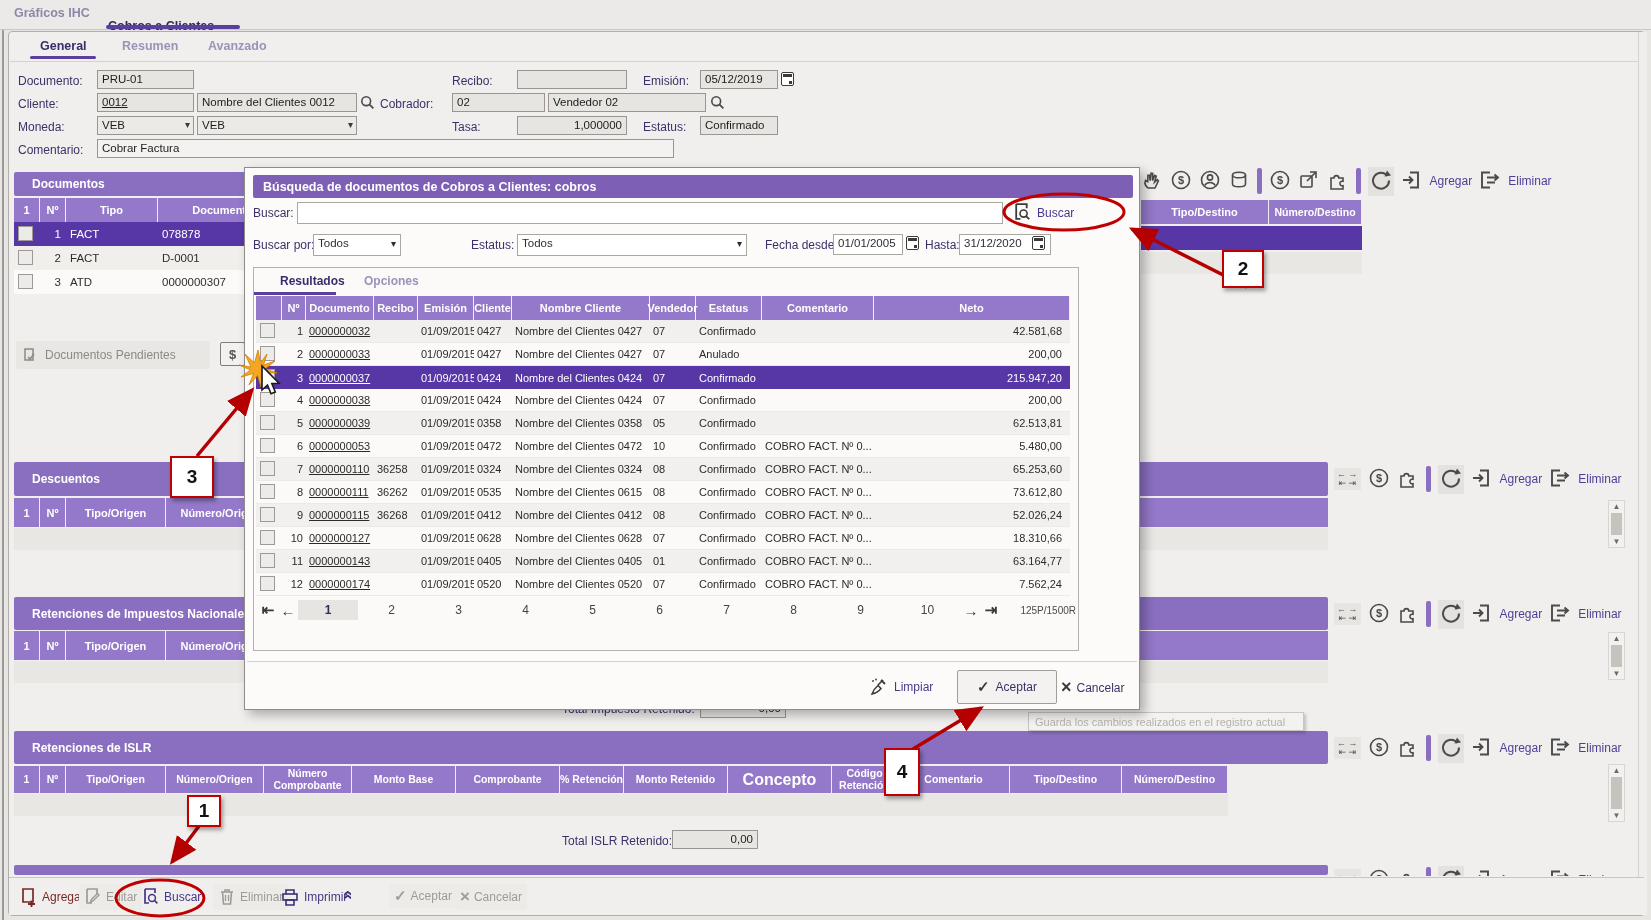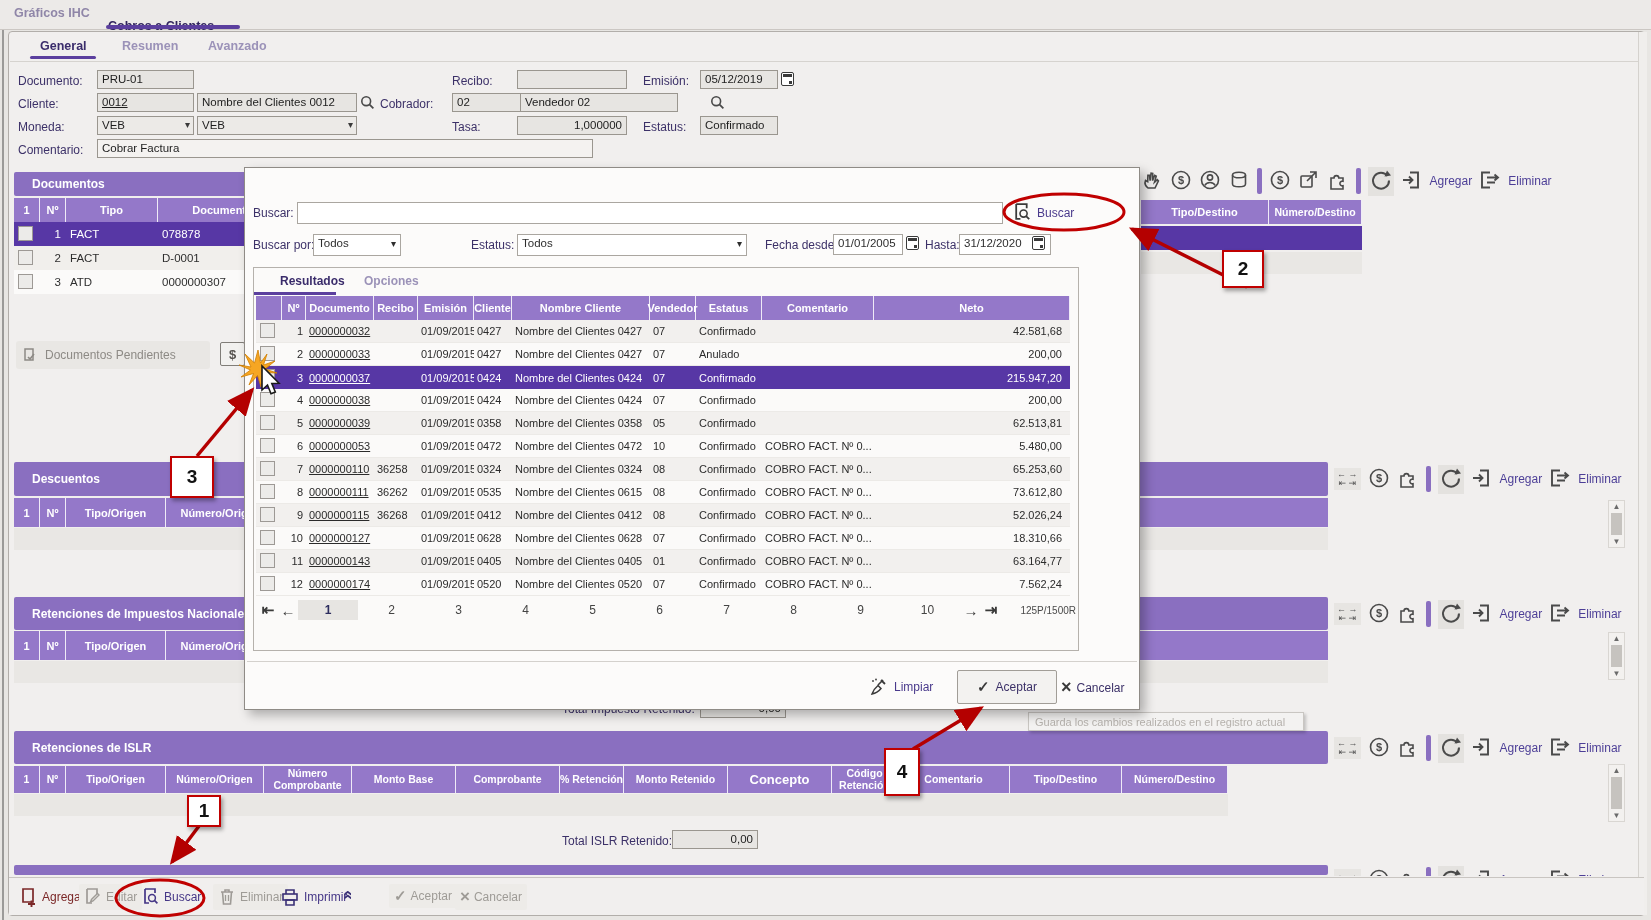--- a/index.html
+++ b/index.html
@@ -133,36 +133,36 @@
 
 <div class="abs flabel" style="left:18px;top:97px;">Cliente:</div>
 <div class="abs fin" style="left:97px;top:93px;width:97px;text-decoration:underline;">0012</div>
 <div class="abs fin" style="left:197px;top:93px;width:160px;">Nombre del Clientes 0012</div>
 <span class="abs" style="left:360px;top:95px;"><svg class="ic" width="15" height="15" viewBox="0 0 15 15">
       <circle cx="6.2" cy="6.2" r="4.4" fill="none" stroke="#4a4a4a" stroke-width="1.6"></circle>
       <line x1="9.6" y1="9.6" x2="13.4" y2="13.4" stroke="#4a4a4a" stroke-width="1.8"></line>
     </svg></span>
 <div class="abs flabel" style="left:380px;top:97px;">Cobrador:</div>
 <div class="abs fin" style="left:452px;top:93px;width:93px;">02</div>
-<div class="abs fin" style="left:520px;top:93px;width:158px;">Vendedor 02</div>
+<div class="abs fin" style="left:548px;top:93px;width:158px;">Vendedor 02</div>
 <span class="abs" style="left:710px;top:95px;"><svg class="ic" width="15" height="15" viewBox="0 0 15 15">
       <circle cx="6.2" cy="6.2" r="4.4" fill="none" stroke="#4a4a4a" stroke-width="1.6"></circle>
       <line x1="9.6" y1="9.6" x2="13.4" y2="13.4" stroke="#4a4a4a" stroke-width="1.8"></line>
     </svg></span>
 
 <div class="abs flabel" style="left:18px;top:120px;">Moneda:</div>
 <div class="abs fsel" style="left:97px;top:116px;width:97px;"><span>VEB</span><span class="dd">▾</span></div>
 <div class="abs fsel" style="left:197px;top:116px;width:160px;"><span>VEB</span><span class="dd">▾</span></div>
 <div class="abs flabel" style="left:452px;top:120px;">Tasa:</div>
 <div class="abs fin right" style="left:517px;top:116px;width:110px;">1,000000</div>
 <div class="abs flabel" style="left:643px;top:120px;">Estatus:</div>
 <div class="abs fin" style="left:700px;top:116px;width:78px;">Confirmado</div>
 
 <div class="abs flabel" style="left:18px;top:143px;">Comentario:</div>
-<div class="abs fin" style="left:97px;top:139px;width:496px;background:#f4f2f0;">Cobrar Factura</div>
+<div class="abs fin" style="left:97px;top:139px;width:577px;background:#f4f2f0;">Cobrar Factura</div>
 
 <div class="band" style="left:14px;top:172px;width:306px;height:24px;">Documentos</div>
 <div class="colhead" style="left:14px;top:198px;width:306px;height:24px;" id="doc-colhead">
     <span class="hc" style="width:26px">1</span>
     <span class="hc" style="width:26px">Nº</span>
     <span class="hc" style="width:92px">Tipo</span>
     <span class="hc" style="width:130px">Documento</span>
   </div>
 <div id="doc-rows">
     <div class="tblrow" style="left:14px;top:222px;width:306px;height:24px;background:#5737a5;color:#fff;">
@@ -365,21 +365,21 @@
 <div class="colhead" style="left:14px;top:766px;width:1214px;height:27px;" id="islr-colhead">
     <span class="hc" style="width:26px;font-size:10.5px;line-height:11.5px;">1</span>
     <span class="hc" style="width:26px;font-size:10.5px;line-height:11.5px;">Nº</span>
     <span class="hc" style="width:100px;font-size:10.5px;line-height:11.5px;">Tipo/Origen</span>
     <span class="hc" style="width:98px;font-size:10.5px;line-height:11.5px;">Número/Origen</span>
     <span class="hc" style="width:88px;font-size:10.5px;line-height:11.5px;">Número Comprobante</span>
     <span class="hc" style="width:104px;font-size:10.5px;line-height:11.5px;">Monto Base</span>
     <span class="hc" style="width:104px;font-size:10.5px;line-height:11.5px;">Comprobante</span>
     <span class="hc" style="width:64px;font-size:10.5px;line-height:11.5px;">% Retención</span>
     <span class="hc" style="width:104px;font-size:10.5px;line-height:11.5px;">Monto Retenido</span>
-    <span class="hc" style="width:104px;font-size:13px;line-height:11.5px;">Concepto</span>
+    <span class="hc" style="width:104px;font-size:16px;line-height:11.5px;">Concepto</span>
     <span class="hc" style="width:66px;font-size:10.5px;line-height:11.5px;">Código Retención</span>
     <span class="hc" style="width:112px;font-size:10.5px;line-height:11.5px;">Comentario</span>
     <span class="hc" style="width:112px;font-size:10.5px;line-height:11.5px;">Tipo/Destino</span>
     <span class="hc" style="width:106px;font-size:10.5px;line-height:11.5px;">Número/Destino</span>
   </div>
 <div class="grayrow" style="left:14px;top:794px;width:1214px;height:22px;"></div>
 <div class="mini-sb" style="left:1608px;top:764px;height:58px;">
     <span>▲</span>
     <span class="thumb"></span>
     <span>▼</span>
@@ -466,20 +466,21 @@
   </div>
   <div class="bbtn disabled" style="left:446px;">
     <span class="glyph" style="color:#9e9b96;font-size:17px;">×</span>
     <span>Cancelar</span>
   </div>
 </div>
 
 <div class="abs" id="tooltip">Guarda los cambios realizados en el registro actual</div>
 
 <div class="abs" id="modal">
+  <div id="modal-title">Búsqueda de documentos de Cobros a Clientes: cobros</div>
 
   <div class="mlabel" style="left:8px;top:38px;">Buscar:</div>
   <div class="min" style="left:52px;top:34px;width:706px;height:22px;"></div>
   <div class="abs" style="left:768px;top:34px;display:flex;align-items:center;gap:5px;">
     <svg class="ic" width="19" height="21" viewBox="0 0 18 20">
         <path d="M3,2 h10 v4 M3,2 v14 h4" fill="none" stroke="#3a3a3a" stroke-width="1.7"></path>
         <circle cx="10" cy="11" r="3.4" fill="none" stroke="#3a3a3a" stroke-width="1.5"></circle>
         <line x1="12.4" y1="13.4" x2="15.4" y2="16.4" stroke="#3a3a3a" stroke-width="1.7"></line>
       </svg>
     <span style="color:#4a3a8c;font-size:12px;">Buscar</span>

